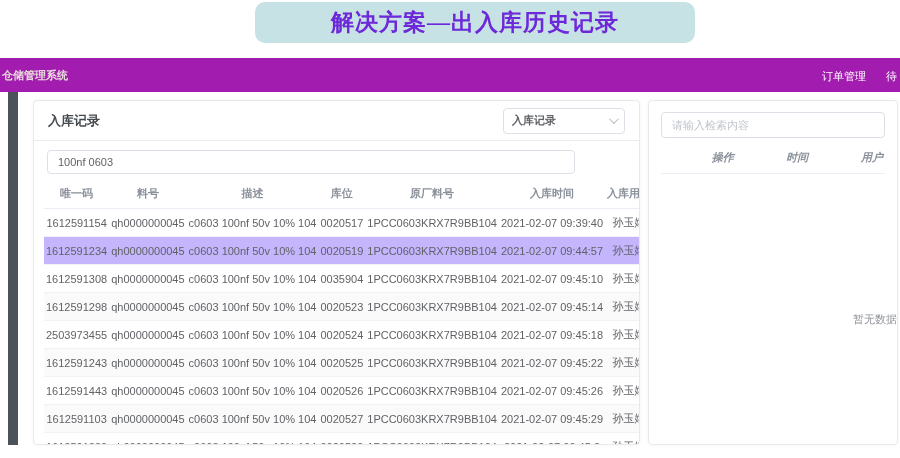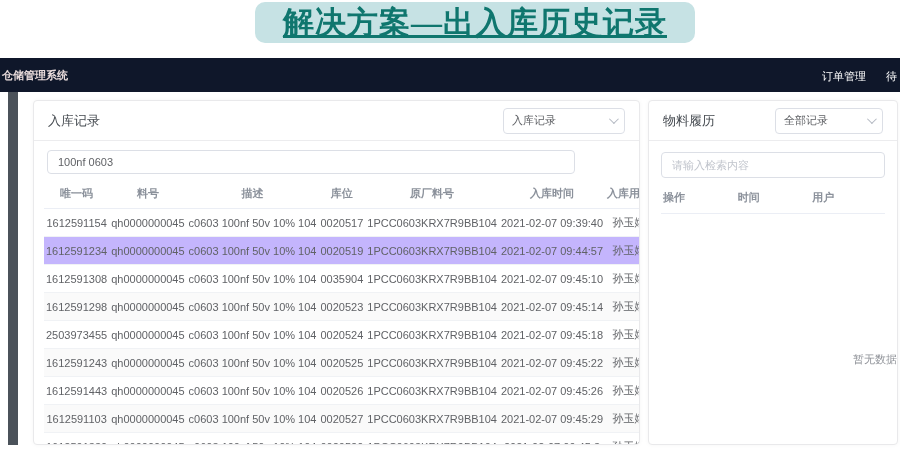--- a/index.html
+++ b/index.html
@@ -2,40 +2,40 @@
 <html><head>
 <meta charset="utf-8">
 <style>
   * { margin: 0; padding: 0; box-sizing: border-box; }
   html, body { width: 900px; height: 458px; background: #fff; font-family: "Liberation Sans", sans-serif; overflow: hidden; }
   .stage { position: relative; width: 900px; height: 458px; background: #fff; }
 
   
   .banner { position: absolute; left: 255px; top: 2px; width: 440px; height: 41px;
     background: #c6e2e4; border-radius: 10px; display: flex; align-items: center; justify-content: center; }
-  .banner h1 { font-family: "Liberation Serif", serif; font-weight: 700; font-size: 31px; color: #0f766e; letter-spacing: 1px; text-decoration: underline; }
+  .banner h1 { font-family: "Liberation Serif", serif; font-weight: 700; font-size: 23px; color: #6d28d9; letter-spacing: 1px; }
 
   
   .appwin { position: absolute; left: 0; top: 58px; width: 900px; height: 388px; background: #fff; }
-  .topbar { position: relative; height: 34px; background: #0f172a; }
+  .topbar { position: relative; height: 34px; background: #a21caf; }
   .brand { position: absolute; left: 2px; top: 10px; font-size: 11px; font-weight: 700; color: #e7dada; }
   .nav-item { position: absolute; top: 11px; font-size: 11px; color: #fff; cursor: pointer; }
   .nav-order { right: 34px; }
   .nav-partial { right: 2px; width: 12px; overflow: hidden; white-space: nowrap; }
 
   .content { position: relative; height: 354px; background: #fff; }
   .side-strip { position: absolute; left: 8px; top: 0; width: 10px; height: 353px; background: #4b525a; }
 
   .card { position: absolute; top: 8px; background: #fff; border: 1px solid #e9e9eb; border-radius: 4px;
     box-shadow: 0 0 4px rgba(0,0,0,0.04); overflow: hidden; }
   .card-left { left: 33px; width: 607px; height: 345px; }
   .card-right { left: 648px; width: 250px; height: 345px; }
 
   .card-head { display: flex; align-items: center; justify-content: space-between;
-    height: 40px; padding: 0 14px; border-bottom: 1px solid #ececee; }
+    height: 40px; padding: 0 14px; border-bottom: 1px solid #ececee; font-weight: bold; }
   .card-title { font-size: 13px; color: #454a50; }
 
   .select { display: flex; align-items: center; justify-content: space-between;
     border: 1px solid #dcdfe6; border-radius: 4px; height: 26px; padding: 0 8px;
     font-size: 11px; color: #606266; background: #fff; cursor: pointer; }
   .select-wide { width: 122px; }
   .select-mid { width: 108px; }
   .chev { width: 7px; height: 7px; border-right: 1px solid #b4b9c2; border-bottom: 1px solid #b4b9c2;
     transform: rotate(45deg) translateY(-2px); flex: 0 0 auto; }
 
@@ -46,21 +46,21 @@
   .search-right { width: calc(100% - 24px); margin: 11px 12px 4px; height: 26px; }
   .search-input::placeholder { color: #c0c4cc; }
 
   table.grid { width: calc(100% - 20px); margin: 2px 10px 0; border-collapse: collapse; font-size: 11px; table-layout: auto; }
   table.grid th { color: #8b919b; font-weight: 600; padding: 7px 2px; border-bottom: 1px solid #ebeef5; text-align: center; white-space: nowrap; }
   table.grid td { color: #606266; padding: 6px 2px; border-bottom: 1px solid #f0f2f5; text-align: center; white-space: nowrap; }
   tr.striped { background: #fafafa; }
   tr.highlight { background: #c4b5fd; }
 
   table.grid-r { width: calc(100% - 24px); margin: 4px 12px 0; border-collapse: collapse; font-size: 11px; }
-  table.grid-r th { color: #8b919b; font-weight: 600; padding: 8px 2px; border-bottom: 1px solid #ebeef5; text-align: left; }
+  table.grid-r th { color: #8b919b; font-weight: 600; padding: 8px 2px; border-bottom: 1px solid #ebeef5; text-align: right; font-style: italic; }
 
   .empty-text { text-align: right; margin-top: 138px; font-size: 11px; color: #909399; }
 </style>
 </head>
 <body>
 
 <div class="stage">
 
   <div class="banner">
     <h1>解决方案—出入库历史记录</h1>
@@ -180,27 +180,20 @@
                 <td>0020520</td>
                 <td>1PCC0603KRX7R9BB104</td>
                 <td>2021-02-07 09:45:3</td>
                 <td>孙玉娥</td>
               </tr>
             </tbody>
         </table>
       </div>
 
       <div class="card card-right">
-        <div class="card-head">
-          <span class="card-title">物料履历</span>
-          <div class="select select-mid">
-            <span>全部记录</span>
-            <span class="chev"></span>
-          </div>
-        </div>
 
         <input class="search-input search-right" type="text" placeholder="请输入检索内容" style="">
 
         <table class="grid-r">
           <thead>
             <tr id="history-head-row">
                 <th>操作</th>
                 <th>时间</th>
                 <th>用户</th>
               </tr>

